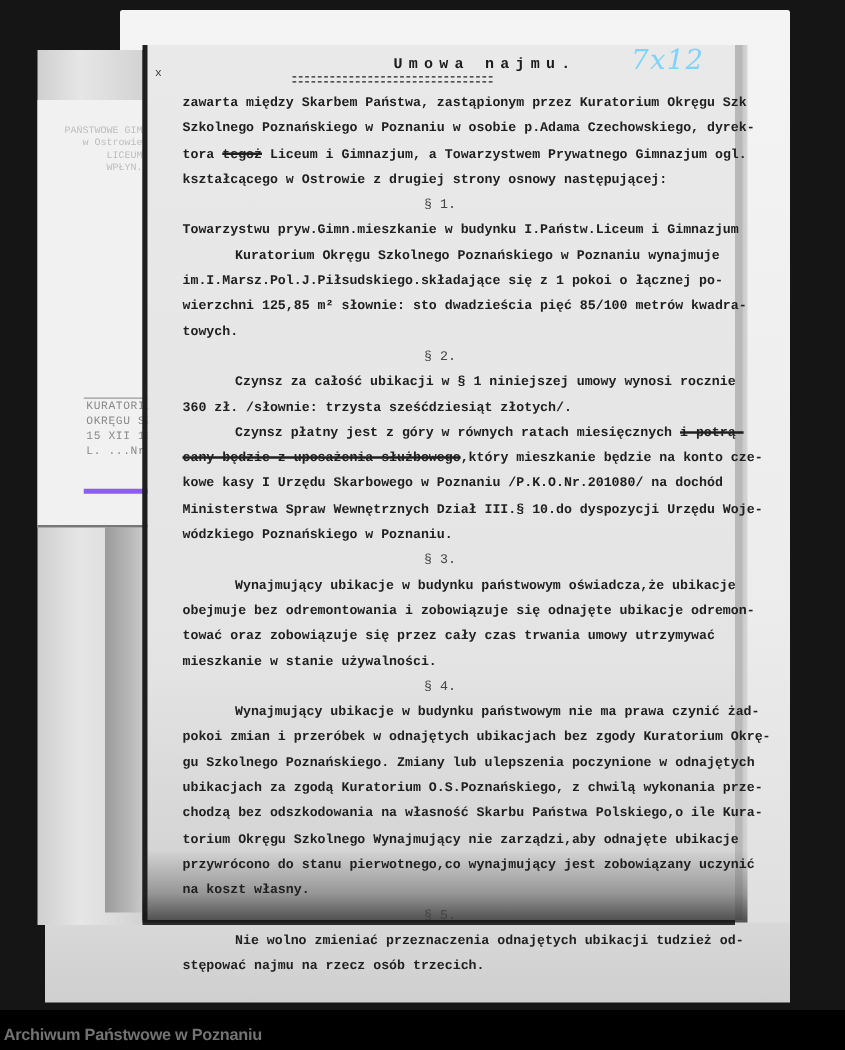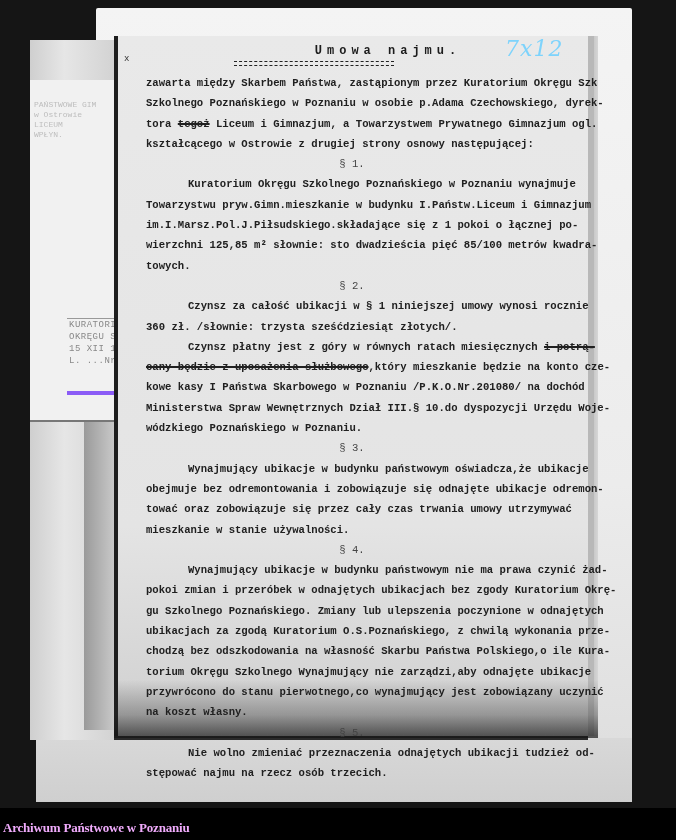--- a/index.html
+++ b/index.html
@@ -31,21 +31,21 @@
     background: #f1f1f1; border-right: 3px solid #2a2a2a; border-bottom: 2px solid #777;
   }
   .stamp {
     position: absolute; left: 32px; top: 318px; width: 84px; height: 72px;
     color: #888; font-size: 9px; line-height: 12px; letter-spacing: 0.5px;
     border-top: 1px solid #999; border-bottom: 4px solid #8b5cf6; overflow: hidden; white-space: nowrap; margin-left: 35px;
   }
   .stamp div { padding-left: 2px; }
   .faint-label-text {
     position: absolute; left: 34px; top: 100px; width: 80px; color: #bdbdbd;
-    font-size: 8px; line-height: 10px; overflow: hidden; white-space: nowrap;
+    font-size: 8px; line-height: 10px; overflow: hidden; white-space: nowrap; text-align: right;
   }
   
   .sheet {
     position: absolute; left: 114px; top: 36px; width: 470px; height: 700px;
     background: linear-gradient(180deg, #e9e9e9 0%, #e4e4e4 70%, #cfcfcf 100%);
     box-shadow: 6px 0 0 #b8b8b8, 0 4px 0 #2a2a2a;
     border-left: 4px solid #1e1e1e;
   }
   .sheet-shadow-right {
     position: absolute; left: 584px; top: 36px; width: 14px; height: 700px;
@@ -73,22 +73,22 @@
     font-size: 10.6px; line-height: 20.3px; color: #202020; font-weight: bold;
   }
   .line { white-space: nowrap; }
   .indent { padding-left: 42px; }
   .para-h { text-align: center; padding-right: 40px; color: #444; font-weight: normal; }
   .strike { text-decoration: line-through; text-decoration-thickness: 2px; }
   .footer {
     position: absolute; left: 0; top: 808px; width: 676px; height: 32px; background: #000;
   }
   .footer-text {
-    position: absolute; left: 3px; top: 12px; color: #f0abfc;
-    font-family: Liberation Serif, serif; font-size: 13px; font-weight: bold;
+    position: absolute; left: 3px; top: 12px; color: #737373;
+    font-family: Liberation Sans, sans-serif; font-size: 13px; font-weight: bold;
     letter-spacing: -0.2px;
   }
 </style>
 </head>
 <body>
 
 <div class="scan">
   <div class="back-sheet"></div>
   <div class="back-sheet-lower"></div>
   <div class="left-strip"></div>
@@ -115,31 +115,31 @@
   <div class="doc-title">Umowa najmu.</div>
   <div class="doc-title-rule"></div>
   <div class="handnote">7x12</div>
 
   <div class="body-text" id="body-text">
       <div class="line">zawarta między Skarbem Państwa, zastąpionym przez  Kuratorium Okręgu Szk</div>
       <div class="line">Szkolnego Poznańskiego w Poznaniu w osobie p.Adama Czechowskiego, dyrek-</div>
       <div class="line"><span>tora </span><span class="strike">tegoż</span><span> Liceum i Gimnazjum, a Towarzystwem Prywatnego Gimnazjum ogl.</span></div>
       <div class="line">kształcącego w Ostrowie z drugiej strony osnowy następującej:</div>
       <div class="line para-h">§ 1.</div>
+      <div class="line">Towarzystwu pryw.Gimn.mieszkanie w budynku I.Państw.Liceum i Gimnazjum</div>
       <div class="line indent">Kuratorium Okręgu Szkolnego Poznańskiego w  Poznaniu wynajmuje</div>
-      <div class="line">Towarzystwu pryw.Gimn.mieszkanie w budynku I.Państw.Liceum i Gimnazjum</div>
       <div class="line">im.I.Marsz.Pol.J.Piłsudskiego.składające się z 1 pokoi o łącznej po-</div>
       <div class="line">wierzchni 125,85 m² słownie: sto dwadzieścia pięć 85/100 metrów kwadra-</div>
       <div class="line">towych.</div>
       <div class="line para-h">§ 2.</div>
       <div class="line indent">Czynsz za całość ubikacji w § 1 niniejszej umowy wynosi rocznie</div>
       <div class="line">360 zł. /słownie: trzysta sześćdziesiąt złotych/.</div>
       <div class="line indent"><span>Czynsz płatny jest z góry w równych ratach miesięcznych </span><span class="strike">i potrą-</span><span></span></div>
       <div class="line"><span></span><span class="strike">cany będzie z uposażenia służbowego</span><span>,który mieszkanie będzie na konto cze-</span></div>
-      <div class="line">kowe kasy I Państwa Skarbowego w Poznaniu /P.K.O.Nr.201080/ na dochód</div>
+      <div class="line">kowe kasy I Urzędu Skarbowego w Poznaniu /P.K.O.Nr.201080/ na dochód</div>
       <div class="line">Ministerstwa Spraw Wewnętrznych Dział III.§ 10.do dyspozycji Urzędu Woje-</div>
       <div class="line">wódzkiego Poznańskiego w Poznaniu.</div>
       <div class="line para-h">§ 3.</div>
       <div class="line indent">Wynajmujący ubikacje w budynku państwowym oświadcza,że ubikacje</div>
       <div class="line">obejmuje bez odremontowania i zobowiązuje się odnajęte ubikacje odremon-</div>
       <div class="line">tować oraz zobowiązuje się przez cały czas trwania umowy utrzymywać</div>
       <div class="line">mieszkanie w stanie używalności.</div>
       <div class="line para-h">§ 4.</div>
       <div class="line indent">Wynajmujący ubikacje w budynku państwowym nie ma prawa czynić żad-</div>
       <div class="line">pokoi zmian i przeróbek w odnajętych ubikacjach bez zgody Kuratorium Okrę-</div>

